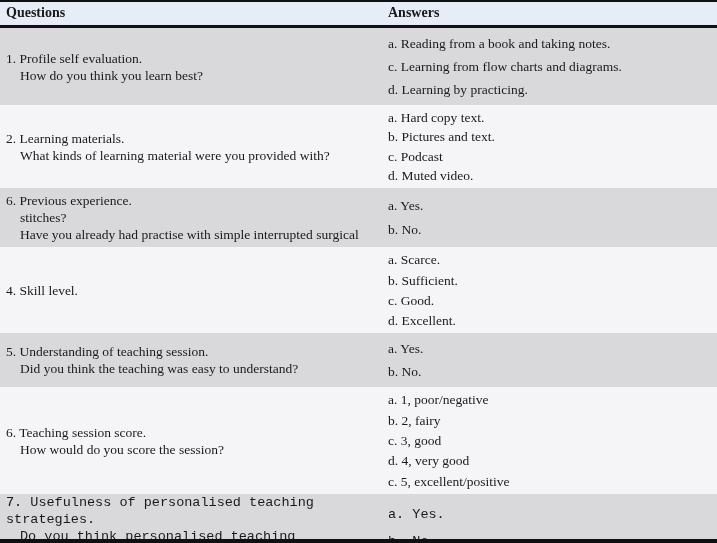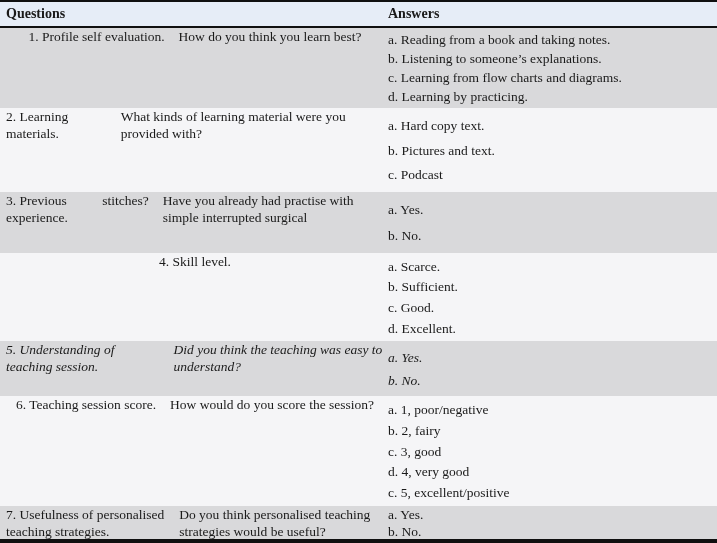--- a/index.html
+++ b/index.html
@@ -33,26 +33,26 @@
   .trow {
     display: grid;
     grid-template-columns: 388px 1fr;
   }
   .trow:nth-child(odd)  { background: #f5f5f7; }
   .trow:nth-child(even) { background: #d9d9db; }
   .r1 { height: 81px; }
   .r2 { height: 86px; }
   .r3 { height: 62px; }
   .r4 { height: 90px; }
-  .r5 { height: 56px; font-style: italic; }
+  .r5 { height: 56px; }
   .r6 { height: 112px; }
-  .r7 { height: 33px; }
+  .r7 { height: 45px; font-family: Liberation Mono, monospace; }
 
   .qcell {
-    display: flex; flex-direction: row; justify-content: center;
+    display: flex; flex-direction: column; justify-content: center;
     padding-left: 6px; padding-right: 4px;
     font-size: 13.5px; line-height: 17px;
   }
   .qsub { padding-left: 14px; }
 
   .acell {
     display: flex; flex-direction: column; justify-content: space-evenly;
     font-size: 13.5px; line-height: 15px;
     padding-right: 2px;
   }
@@ -70,41 +70,41 @@
 
   <div class="rule-header"></div>
 
   <div class="trow r1">
     <div class="qcell">
       <div class="qtitle">1. Profile self evaluation.</div>
       <div class="qsub">How do you think you learn best?</div>
     </div>
     <div class="acell">
       <div class="ans">a. Reading from a book and taking notes.</div>
-      <div class="ans">b. Listening to someone’s explanations.</div>
       <div class="ans">c. Learning from flow charts and diagrams.</div>
       <div class="ans">d. Learning by practicing.</div>
     </div>
   </div>
 
   <div class="trow r2">
     <div class="qcell">
       <div class="qtitle">2. Learning materials.</div>
       <div class="qsub">What kinds of learning material were you provided with?</div>
     </div>
     <div class="acell">
       <div class="ans">a. Hard copy text.</div>
       <div class="ans">b. Pictures and text.</div>
       <div class="ans">c. Podcast</div>
+      <div class="ans">d. Muted video.</div>
     </div>
   </div>
 
   <div class="trow r3">
     <div class="qcell">
-      <div class="qtitle">3. Previous experience.</div>
+      <div class="qtitle">6. Previous experience.</div>
       <div class="qsub">stitches?</div>
       <div class="qsub">Have you already had practise with simple interrupted surgical</div>
     </div>
     <div class="acell">
       <div class="ans">a. Yes.</div>
       <div class="ans">b. No.</div>
     </div>
   </div>
 
   <div class="trow r4">

